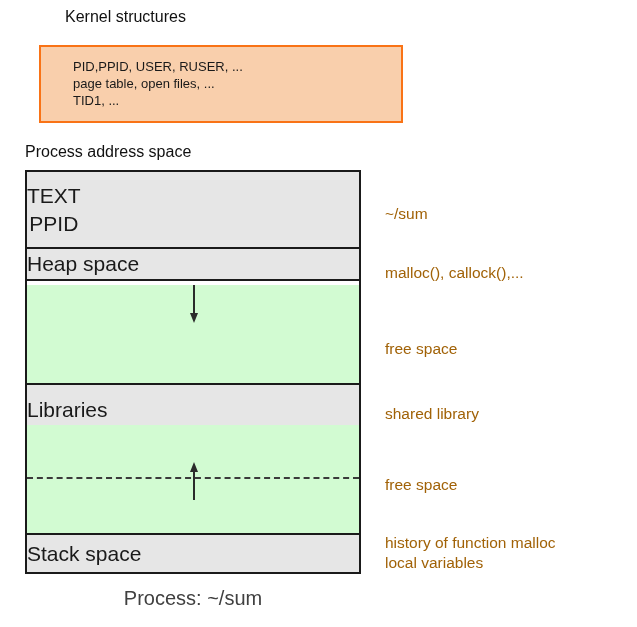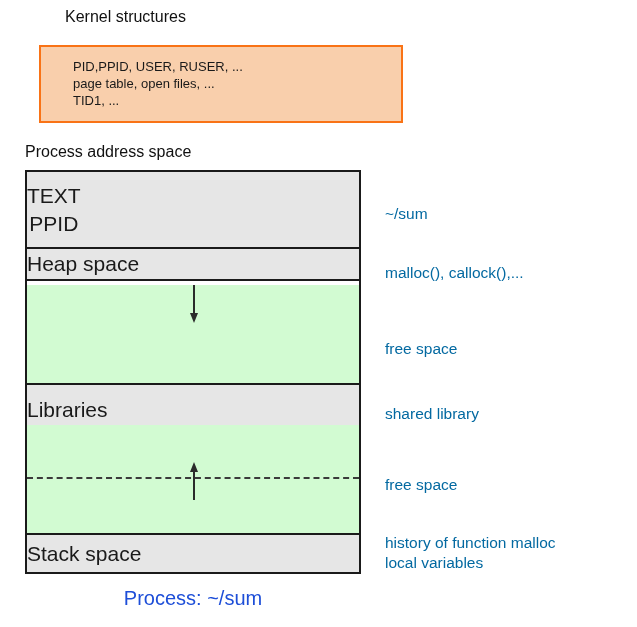--- a/index.html
+++ b/index.html
@@ -102,39 +102,39 @@
 
   
   .arrow-svg { position: absolute; overflow: visible; }
   #heap-arrow  { left: 160px; top: 113px; }
   #stack-arrow { left: 160px; top: 288px; }
 
   
   .side-note {
     font-size: 15.5px;
     line-height: 20px;
-    color: #0369a1;
+    color: #a16207;
     white-space: nowrap;
   }
   #note-sum     { left: 385px; top: 204px; }
   #note-malloc  { left: 385px; top: 263px; }
   #note-free1   { left: 385px; top: 339px; }
   #note-shared  { left: 385px; top: 404px; }
   #note-free2   { left: 385px; top: 475px; }
   #note-stack   { left: 385px; top: 533px; }
 
   
   #process-caption {
     left: 0;
     top: 586px;
     width: 386px;
     text-align: center;
     font-size: 20px;
     line-height: 24px;
-    color: #1d4ed8;
+    color: #404040;
     white-space: nowrap;
   }
 </style>
 </head>
 <body>
 
 <div class="abs caption" id="kernel-caption">Kernel structures</div>
 
 <div class="abs" id="kernel-box">
   <div id="kernel-lines">

